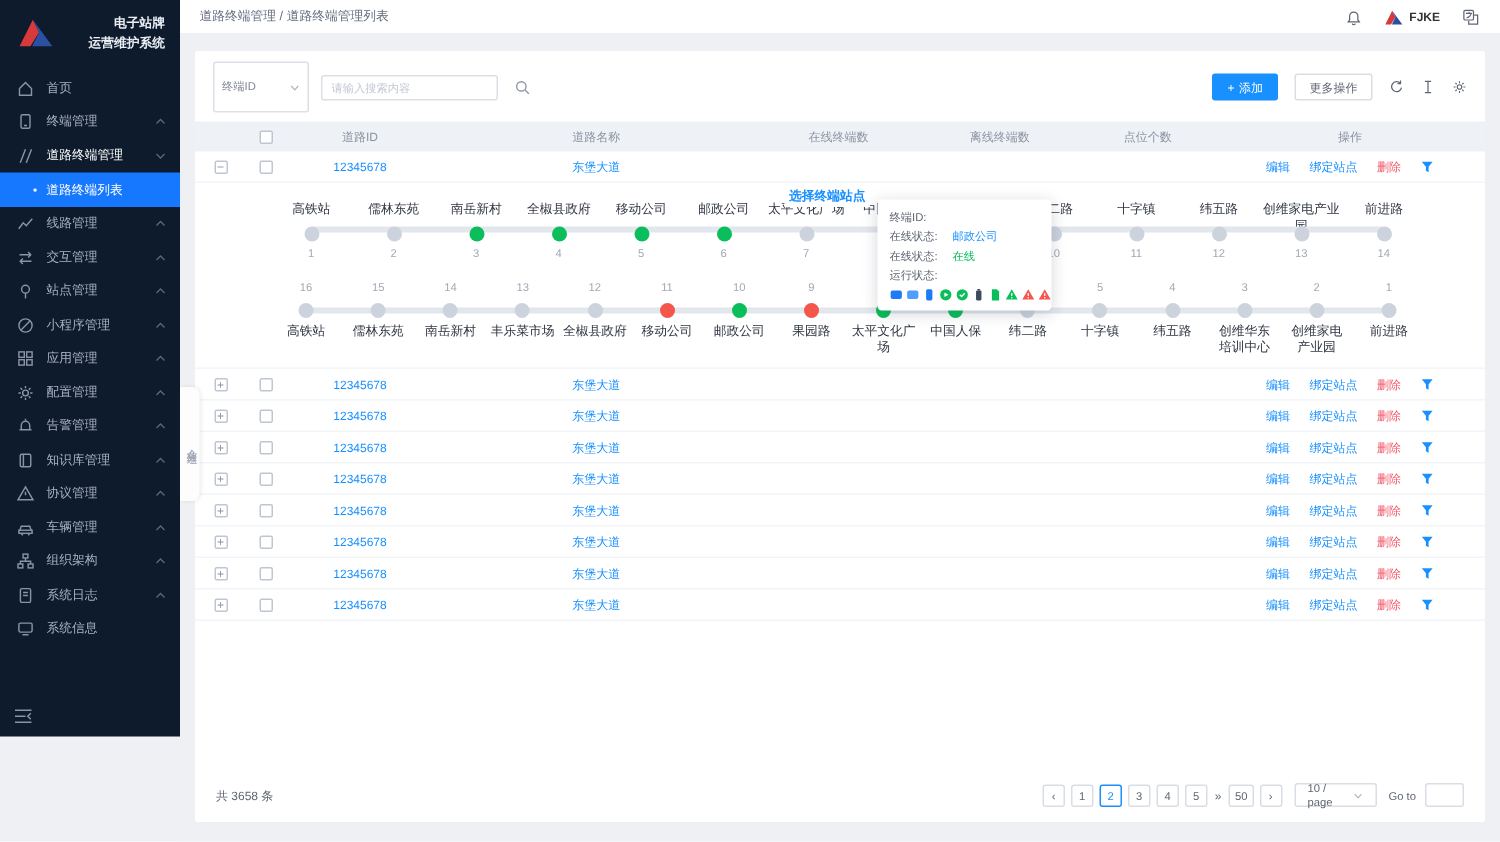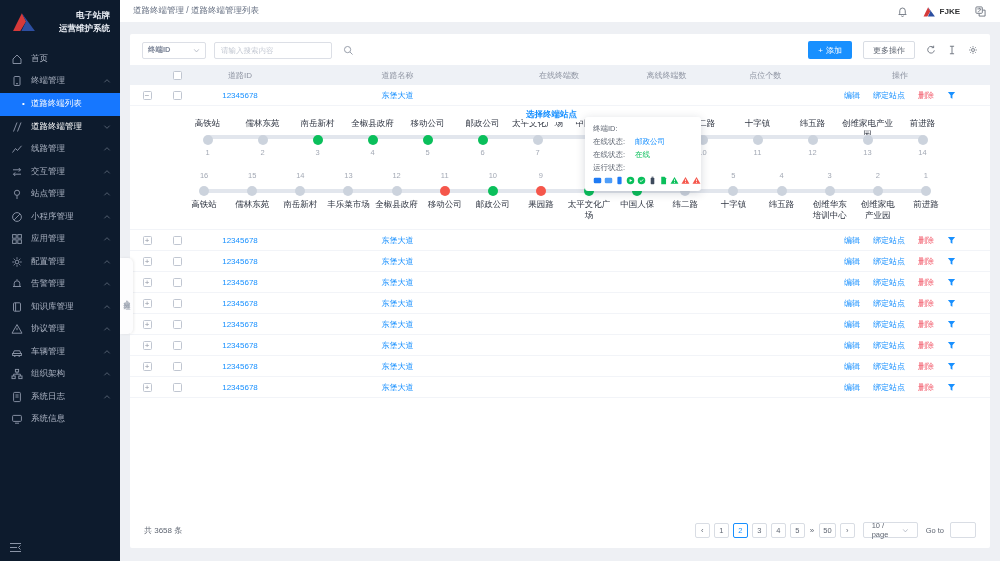--- a/index.html
+++ b/index.html
@@ -1,21 +1,21 @@
 <!DOCTYPE html>
 <html><head>
 <meta charset="utf-8">
 <style>
   * { margin:0; padding:0; box-sizing:border-box; }
   html,body { width:1000px; height:561px; overflow:hidden; }
   body { font-family:"Liberation Sans","DejaVu Sans",sans-serif; background:#eef0f4; position:relative; }
   svg { display:block; }
 
   
-  .sidebar { position:absolute; left:0; top:0; width:120px; height:561px; background:#0d1b2d; z-index:10; }
+  .sidebar { position:absolute; left:0; top:0; width:120px; height:491px; background:#0d1b2d; z-index:10; }
   .logo-row { display:flex; align-items:center; padding:9px 10px 7px 12px; }
   .logo-text { margin-left:auto; text-align:right; color:#e9edf4; font-size:8.5px; line-height:1.5; font-weight:bold; }
   .menu { margin-top:6px; }
   .menu-item { display:flex; align-items:center; height:22.5px; padding:0 9px 0 11px; cursor:pointer; }
   .menu-item .mi-icon { width:12px; height:12px; color:#8a94a6; flex:0 0 12px; }
   .menu-item .mi-label { margin-left:8px; font-size:8.5px; color:#a9b1c0; white-space:nowrap; }
   .menu-item.open .mi-label { color:#ffffff; }
   .menu-item .mi-caret { margin-left:auto; width:8px; height:8px; color:#5d6878; }
   .menu-item.sub { background:#1677ff; padding-left:22px; height:23px; }
   .menu-item.sub .mi-label { color:#ffffff; margin-left:0; }
@@ -32,21 +32,21 @@
 
   
   .content { position:absolute; left:120px; top:22px; width:880px; height:539px; background:#eef0f4; }
   .drawer-tab { position:absolute; left:0; top:236px; width:13px; height:76px; background:#fdfdfe; border-radius:0 5px 5px 0; box-shadow:1px 0 3px rgba(0,0,0,.08); display:flex; align-items:center; justify-content:center; cursor:pointer; z-index:3; }
   .drawer-tab span { writing-mode:vertical-rl; font-size:7px; color:#9aa2af; letter-spacing:1px; }
 
   .card { position:absolute; left:10px; top:12px; width:860px; height:514px; background:#fff; border-radius:2px; display:flex; flex-direction:column; }
 
   
   .ctoolbar { display:flex; align-items:center; padding:7px 12px 6px 12px; }
-  .sel-box { width:64px; height:17px; border:1px solid #dcdfe6; border-radius:2px; display:flex; align-items:center; padding:0 5px; font-size:7.5px; color:#7d8698; cursor:pointer; background:#fff;font-weight:bold; }
+  .sel-box { width:64px; height:17px; border:1px solid #dcdfe6; border-radius:2px; display:flex; align-items:center; padding:16px 5px; font-size:7.5px; color:#7d8698; cursor:pointer; background:#fff; }
   .sel-box .sel-caret { margin-left:auto; width:7px; height:7px; color:#aeb4bf; }
   .search-input { width:118px; height:17px; border:1px solid #dcdfe6; border-radius:2px; margin-left:8px; padding:0 6px; font-size:7.5px; color:#303133; outline:none; }
   .search-input::placeholder { color:#c3c8d2; }
   .search-btn { margin-left:11px; width:11px; height:11px; color:#8f96a3; cursor:pointer; }
   .ct-right { margin-left:auto; display:flex; align-items:center; gap:11px; }
   .btn-add { background:#1890ff; color:#fff; border:none; border-radius:2px; height:18px; padding:0 10px; font-size:8px; display:flex; align-items:center; gap:3px; cursor:pointer; }
   .btn-more { background:#fff; color:#5f6672; border:1px solid #d9dde4; border-radius:2px; height:18px; padding:0 9px; font-size:8px; cursor:pointer; }
   .ct-icon { width:10px; height:10px; color:#5f6672; cursor:pointer; }
 
   
@@ -134,36 +134,36 @@
             <line x1="5" y1="8.7" x2="7" y2="8.7" stroke="currentColor"></line>
           </svg>
         </span>
         <span class="mi-label">终端管理</span>
         <span class="mi-caret">
           <svg viewBox="0 0 12 12" width="8" height="8">
             <polyline points="2,8 6,4 10,8" fill="none" stroke="currentColor" stroke-width="1.3"></polyline>
           </svg>
         </span>
       </div>
+      <div class="menu-item open">
+        <span class="mi-icon">
+          <svg viewBox="0 0 12 12" width="12" height="12" stroke-width="0.95">
+            <line x1="2.5" y1="10.5" x2="6" y2="1.5" stroke="currentColor"></line>
+            <line x1="6.5" y1="10.5" x2="10" y2="1.5" stroke="currentColor"></line>
+          </svg>
+        </span>
+        <span class="mi-label">道路终端管理</span>
+        <span class="mi-caret">
+          <svg viewBox="0 0 12 12" width="8" height="8">
+            <polyline points="2,4 6,8 10,4" fill="none" stroke="currentColor" stroke-width="1.3"></polyline>
+          </svg>
+        </span>
+      </div>
       <div class="menu-item sub">
         <span class="mi-label">道路终端列表</span>
-      </div>
-      <div class="menu-item open">
-        <span class="mi-icon">
-          <svg viewBox="0 0 12 12" width="12" height="12" stroke-width="0.95">
-            <line x1="2.5" y1="10.5" x2="6" y2="1.5" stroke="currentColor"></line>
-            <line x1="6.5" y1="10.5" x2="10" y2="1.5" stroke="currentColor"></line>
-          </svg>
-        </span>
-        <span class="mi-label">道路终端管理</span>
-        <span class="mi-caret">
-          <svg viewBox="0 0 12 12" width="8" height="8">
-            <polyline points="2,4 6,8 10,4" fill="none" stroke="currentColor" stroke-width="1.3"></polyline>
-          </svg>
-        </span>
       </div>
       <div class="menu-item">
         <span class="mi-icon">
           <svg viewBox="0 0 12 12" width="12" height="12" stroke-width="0.95">
             <polyline points="1.5,9.5 4.5,5.5 6.5,7.5 10.5,2.8" fill="none" stroke="currentColor"></polyline>
           </svg>
         </span>
         <span class="mi-label">线路管理</span>
         <span class="mi-caret">
           <svg viewBox="0 0 12 12" width="8" height="8">

